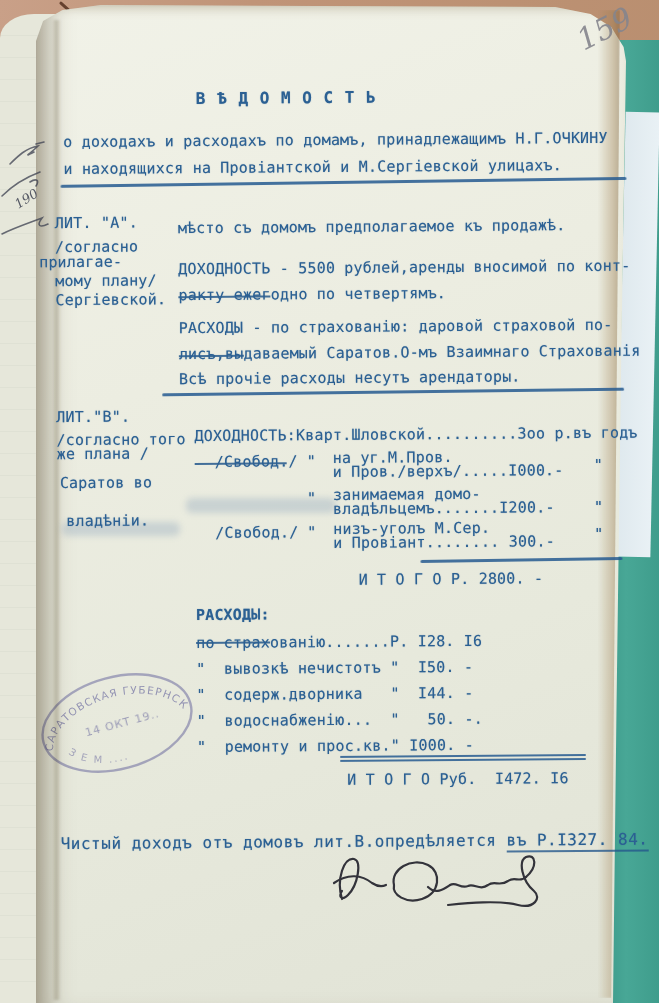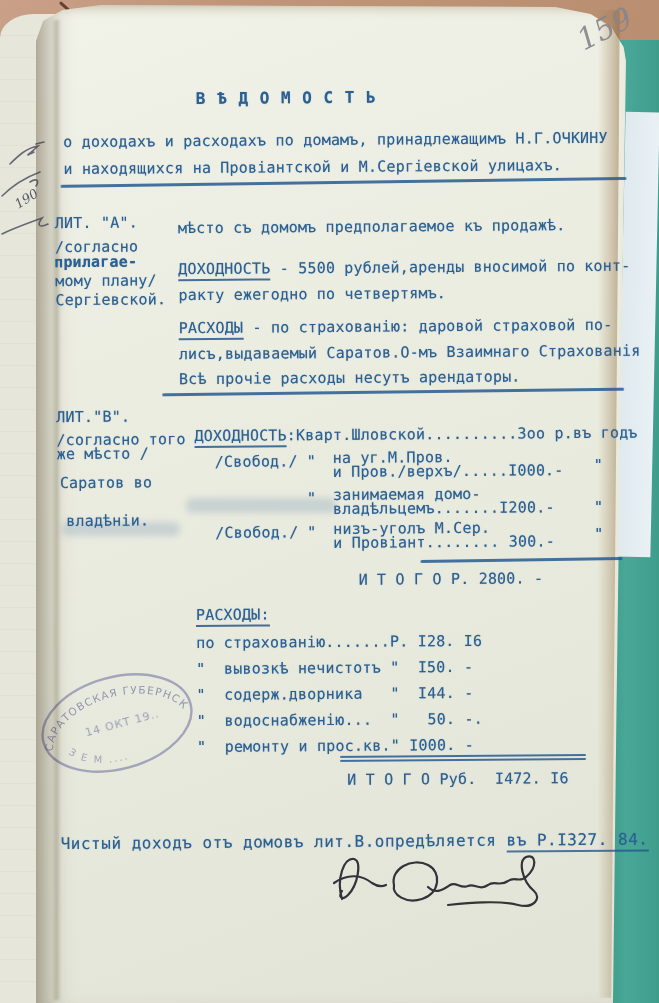--- a/index.html
+++ b/index.html
@@ -28,21 +28,21 @@
         background:linear-gradient(90deg,rgba(0,0,0,0) 0%,rgba(156,124,78,.38) 70%,rgba(120,92,52,.45) 100%);
         clip-path:polygon(0 0,100% 0,60% 100%,0 100%);filter:blur(1px);}
   .crease{position:absolute;left:52px;top:20px;width:9px;height:980px;
         background:linear-gradient(90deg,rgba(0,0,0,0),rgba(95,82,52,.26),rgba(0,0,0,0));filter:blur(1px);}
   
   #typed{position:absolute;left:0;top:0;width:659px;height:1003px;transform:rotate(-.45deg);}
   .ln{position:absolute;font:15px/1.2 "DejaVu Sans Mono","DejaVu Sans",monospace;
       color:#2b6093;white-space:pre;letter-spacing:.2px;
       text-shadow:0 0 1px rgba(43,96,147,.5);}
   .b{font-weight:bold;}
-  .hd{border-bottom:2px solid rgba(36,88,140,.85);padding-bottom:1px;text-align:right;}
+  .hd{border-bottom:2px solid rgba(36,88,140,.85);padding-bottom:18px;text-align:right;}
   .rule{position:absolute;background:rgba(38,90,145,.85);border-radius:2px;filter:blur(.3px);}
   .tight{line-height:1.0;}
   
   .pagenum{position:absolute;left:576px;top:14px;font:italic 30px/1 "DejaVu Serif",serif;
       color:#85858d;transform:rotate(-27deg);opacity:.9;}
   
   .smudge{position:absolute;background:rgba(70,110,160,.20);filter:blur(3px);border-radius:6px;}
   
   .hw{position:absolute;font:italic 13px/1 "DejaVu Serif",serif;color:#3c4050;opacity:.85;}
   svg{position:absolute;overflow:visible;}
@@ -81,35 +81,35 @@
 
     <div class="ln b" style="left:199px;top:88px;font-size:16px;letter-spacing:1px;">В Ѣ Д О М О С Т Ь</div>
 
     <div class="ln" style="left:66px;top:131px;">о доходахъ и расходахъ по домамъ, принадлежащимъ Н.Г.ОЧКИНУ</div>
     <div class="ln" style="left:66px;top:158px;">и находящихся на Провіантской и М.Сергіевской улицахъ.</div>
     <div class="rule" style="left:63px;top:181px;width:566px;height:3px;transform:rotate(-.35deg);"></div>
 
     <div class="ln" style="left:57px;top:212px;">ЛИТ. "А".</div>
     <div class="ln" style="left:180px;top:218px;">мѣсто съ домомъ предполагаемое къ продажѣ.</div>
     <div class="ln tight" style="left:57px;top:238px;">/согласно</div>
-    <div class="ln tight" style="left:56px;top:253px;font-weight:bold;">прилагае-</div>
+    <div class="ln tight" style="left:41px;top:253px;">прилагае-</div>
     <div class="ln tight" style="left:57px;top:272px;">мому плану/</div>
     <div class="ln" style="left:57px;top:289px;">Сергіевской.</div>
 
     <div class="ln" style="left:180px;top:259px;"><span class="hd">ДОХОДНОСТЬ</span><span> - 5500 рублей,аренды вносимой по конт-</span></div>
     <div class="ln" style="left:180px;top:285px;">ракту ежегодно по четвертямъ.</div>
 
     <div class="ln" style="left:180px;top:318px;"><span class="hd">РАСХОДЫ</span><span> - по страхованію: даровой страховой по-</span></div>
     <div class="ln" style="left:180px;top:344px;">лисъ,выдаваемый Саратов.О-мъ Взаимнаго Страхованія</div>
     <div class="ln" style="left:180px;top:369px;">Всѣ прочіе расходы несутъ арендаторы.</div>
     <div class="rule" style="left:163px;top:391px;width:462px;height:3px;transform:rotate(-.25deg);box-shadow:0 -3px 0 -1.5px rgba(38,90,145,.5);"></div>
 
     <div class="ln" style="left:57px;top:406px;">ЛИТ."В".</div>
     <div class="ln tight" style="left:57px;top:431px;">/согласно того</div>
-    <div class="ln tight" style="left:57px;top:445px;">же мѣсто /</div>
+    <div class="ln tight" style="left:57px;top:445px;">же плана /</div>
     <div class="ln tight" style="left:60px;top:474px;">Саратов во</div>
     <div class="ln tight" style="left:66px;top:512px;">владѣніи.</div>
 
     <div class="ln" style="left:195px;top:426px;"><span class="hd">ДОХОДНОСТЬ</span><span>:Кварт.Шловской..........Зоо р.въ годъ</span></div>
 
     <div class="ln" style="left:215px;top:452px;">/Свобод./</div>
     <div class="ln" style="left:307px;top:452px;">"</div>
     <div class="ln tight" style="left:333px;top:451px;">на уг.М.Пров.</div>
     <div class="ln tight" style="left:333px;top:465px;">и Пров./верхъ/.....I000.-</div>
     <div class="ln" style="left:594px;top:458px;">"</div>
@@ -121,21 +121,21 @@
 
     <div class="ln" style="left:215px;top:523px;">/Свобод./</div>
     <div class="ln" style="left:307px;top:523px;">"</div>
     <div class="ln tight" style="left:333px;top:522px;">низъ-уголъ М.Сер.</div>
     <div class="ln tight" style="left:333px;top:536px;">и Провіант........ 300.-</div>
     <div class="ln" style="left:594px;top:527px;">"</div>
 
     <div class="rule" style="left:420px;top:560px;width:202px;height:3px;transform:rotate(-.4deg);"></div>
     <div class="ln" style="left:358px;top:571px;">И Т О Г О Р. 2800. -</div>
 
-    <div class="ln" style="left:195px;top:605px;"><span class="hd">РАСХОДЫ:</span></div>
+    <div class="ln" style="left:195px;top:605px;font-weight:bold;"><span class="hd">РАСХОДЫ:</span></div>
     <div class="ln" style="left:195px;top:633px;">по страхованію.......Р. I28. I6</div>
     <div class="ln" style="left:195px;top:659px;">"  вывозкѣ нечистотъ "  I50. -</div>
     <div class="ln" style="left:195px;top:685px;">"  содерж.дворника   "  I44. -</div>
     <div class="ln" style="left:195px;top:711px;">"  водоснабженію...  "   50. -.</div>
     <div class="ln" style="left:195px;top:737px;">"  ремонту и прос.кв." I000. -</div>
 
     <div class="rule" style="left:338px;top:756px;width:246px;height:2px;"></div>
     <div class="rule" style="left:338px;top:760px;width:246px;height:2px;"></div>
     <div class="ln" style="left:345px;top:771px;">И Т О Г О Руб.  I472. I6</div>
 

